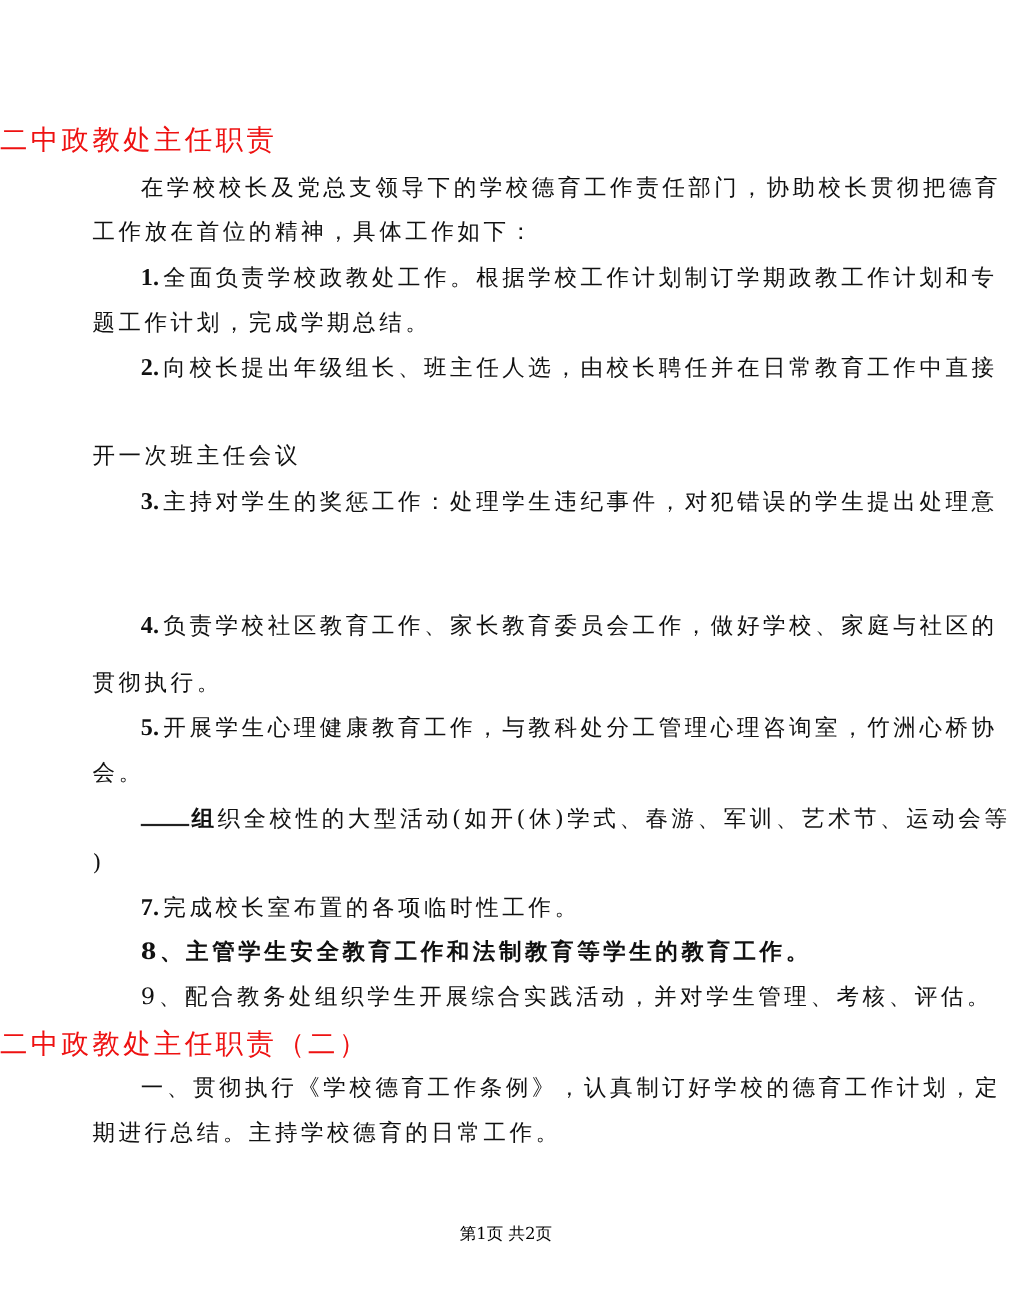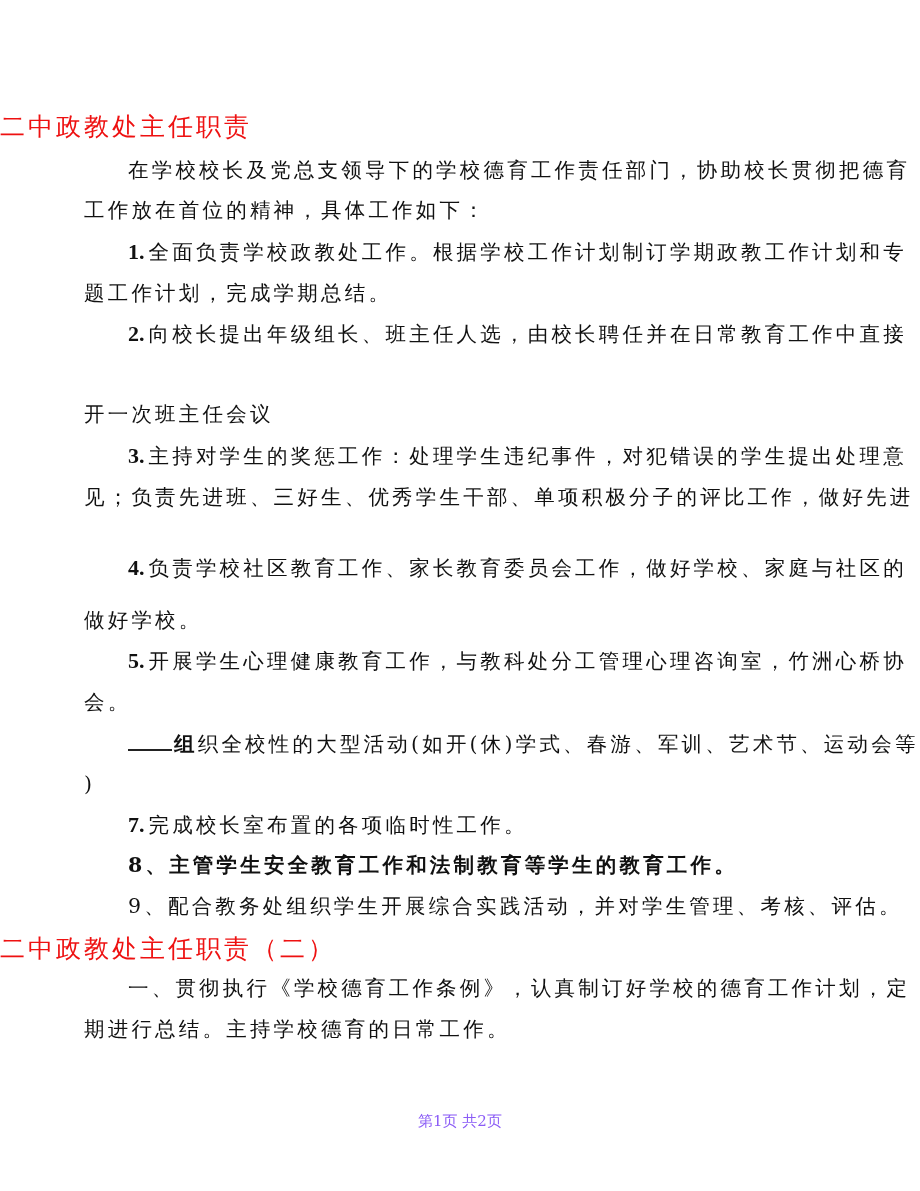--- a/index.html
+++ b/index.html
@@ -8,43 +8,42 @@
   .page { position: absolute; left: 0; top: 0; width: 920px; height: 1191px; }
   .title { position: absolute; left: 0; width: 920px; 
            color: #ee1111; font-size: 25px; letter-spacing: 3px; white-space: nowrap; }
   .line { position: absolute; left: 84px; width: 740px; font-size: 20.5px;
           letter-spacing: 3.2px; white-space: nowrap; line-height: 28px; }
   .indent { left: 128px; }
   .num { font-weight: bold; letter-spacing: 0; margin-right: 4px; font-family: "Liberation Serif", serif; font-size: 22px; }
   .bold { font-weight: bold; }
   .blank { display: inline-block; width: 44px; border-bottom: 2px solid #222; height: 18px; vertical-align: baseline; margin-right: 2px; }
   .footer { position: absolute; left: 0; width: 920px; top: 1112px; text-align: center;
-            font-size: 15px; color: #8b5cf6; }
+            font-size: 15px; color: #000000; }
 </style>
 </head>
 <body>
 
 <div class="page">
 
   <div class="title" style="top:110px">二中政教处主任职责</div>
 
   <div class="line" style="top:196px">工作放在首位的精神，具体工作如下：</div>
   <div class="line indent" style="top:156px">在学校校长及党总支领导下的学校德育工作责任部门，协助校长贯彻把德育</div>
 
   <div class="line indent" style="top:238px"><span class="num">1.</span><span>全面负责学校政教处工作。根据学校工作计划制订学期政教工作计划和专</span></div>
   <div class="line" style="top:279px">题工作计划，完成学期总结。</div>
 
   <div class="line indent" style="top:320px"><span class="num">2.</span><span>向校长提出年级组长、班主任人选，由校长聘任并在日常教育工作中直接</span></div>
   <div class="line" style="top:400px">开一次班主任会议</div>
 
   <div class="line indent" style="top:442px"><span class="num">3.</span><span>主持对学生的奖惩工作：处理学生违纪事件，对犯错误的学生提出处理意</span></div>
-  <div class="line" style="top:483px">见；负责先进班、三好生、优秀学生干部、单项积极分子的评比工作，做好先进</div>
 
   <div class="line indent" style="top:554px"><span class="num">4.</span><span>负责学校社区教育工作、家长教育委员会工作，做好学校、家庭与社区的</span></div>
-  <div class="line" style="top:606px">做好学校。</div>
+  <div class="line" style="top:606px">贯彻执行。</div>
 
   <div class="line indent" style="top:647px"><span class="num">5.</span><span>开展学生心理健康教育工作，与教科处分工管理心理咨询室，竹洲心桥协</span></div>
   <div class="line" style="top:688px">会。</div>
 
   <div class="line indent" style="top:730px"><span class="blank"></span><span class="bold">组</span><span>织全校性的大型活动(如开(休)学式、春游、军训、艺术节、运动会等</span></div>
   <div class="line" style="top:770px">)</div>
 
   <div class="line indent" style="top:811px"><span class="num">7.</span><span>完成校长室布置的各项临时性工作。</span></div>
 
   <div class="line indent bold" style="top:851px">8、主管学生安全教育工作和法制教育等学生的教育工作。</div>

